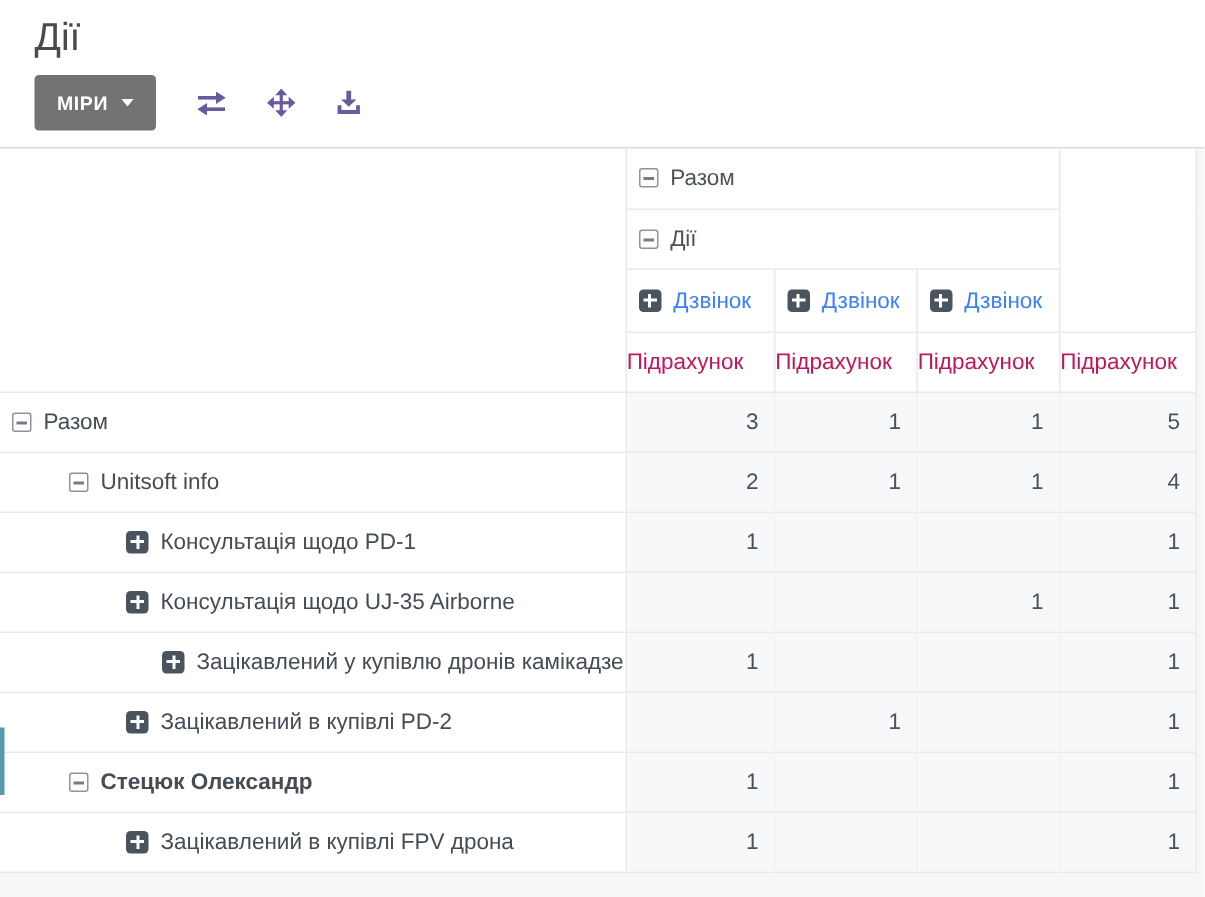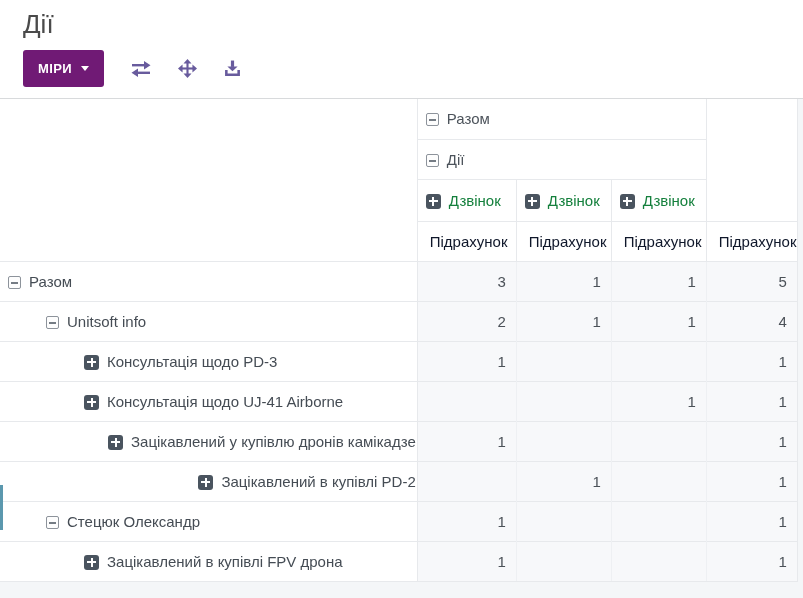--- a/index.html
+++ b/index.html
@@ -13,21 +13,21 @@
   .page-title {
     margin: 0; padding: 9px 0 0 23px;
     font-size: 26px; font-weight: 400; color: #4a4a4a;
   }
   .toolbar {
     display: flex; align-items: center;
     margin: 10px 0 0 23px; height: 37px;
   }
   .btn-measures {
     display: inline-flex; align-items: center; gap: 9px;
-    background: #701a75; color: #fff; border: none; border-radius: 3px;
+    background: #737373; color: #fff; border: none; border-radius: 3px;
     height: 37px; padding: 0 15px;
     font-family: "Liberation Sans", sans-serif;
     font-size: 13px; font-weight: bold; letter-spacing: .4px;
     cursor: pointer;
     justify-content: space-between;
   }
   .caret-down {
     width: 0; height: 0; display: inline-block;
     border-left: 4px solid transparent; border-right: 4px solid transparent;
     border-top: 5px solid #ffffff;
@@ -50,26 +50,26 @@
 
   .corner { border-right: 1px solid #e7e9ec; border-bottom: 1px solid #e7e9ec; background: #fff; }
   .group-cell {
     text-align: left; padding: 0 0 0 8px; height: 40px;
     border-bottom: 1px solid #e7e9ec; color: #4c535b; cursor: pointer;
   }
   .empty-total { border-left: 1px solid #e7e9ec; background: #fff; }
   .colhead {
     text-align: left; padding: 0 0 0 8px; height: 42px;
     border-bottom: 1px solid #e7e9ec; border-left: 1px solid #e7e9ec;
-    color: #15803d; cursor: pointer;
+    color: #3b82f6; cursor: pointer;
   }
   .measure-cell {
-    text-align: left; padding: 0 0 0 12px; height: 40px;
+    text-align: left; padding: 0 0 0 0; height: 40px;
     border-top: 1px solid #e7e9ec; border-bottom: 1px solid #e7e9ec; border-left: 1px solid #e7e9ec;
-    color: #0f172a; cursor: pointer;
+    color: #be185d; cursor: pointer;
   }
   tbody th.rowhead {
     text-align: left; height: 40px; border-top: 1px solid #e7e9ec;
     color: #454c54; cursor: pointer;
   }
   tbody td.val {
     background: #f7f8fa; text-align: right; padding-right: 10px;
     border-top: 1px solid #e7e9ec; border-left: 1px solid #eef0f3;
     color: #4b5158; height: 40px;
   }
@@ -193,49 +193,49 @@
           <td class="val">5</td>
         </tr>
         <tr>
           <th class="rowhead" style="padding-left: 46px; margin-top: 16px;"><span class="ico-minus"></span><span>Unitsoft info</span></th>
           <td class="val first">2</td>
           <td class="val">1</td>
           <td class="val">1</td>
           <td class="val">4</td>
         </tr>
         <tr>
-          <th class="rowhead" style="padding-left: 84px;"><span class="ico-plus"></span><span>Консультація щодо PD-3</span></th>
-          <td class="val first">1</td>
-          <td class="val"></td>
-          <td class="val"></td>
-          <td class="val">1</td>
-        </tr>
-        <tr>
-          <th class="rowhead" style="padding-left: 84px;"><span class="ico-plus"></span><span>Консультація щодо UJ-41 Airborne</span></th>
+          <th class="rowhead" style="padding-left: 84px;"><span class="ico-plus"></span><span>Консультація щодо PD-1</span></th>
+          <td class="val first">1</td>
+          <td class="val"></td>
+          <td class="val"></td>
+          <td class="val">1</td>
+        </tr>
+        <tr>
+          <th class="rowhead" style="padding-left: 84px;"><span class="ico-plus"></span><span>Консультація щодо UJ-35 Airborne</span></th>
           <td class="val first"></td>
           <td class="val"></td>
           <td class="val">1</td>
           <td class="val">1</td>
         </tr>
         <tr>
           <th class="rowhead" style="padding-left: 108px;"><span class="ico-plus"></span><span>Зацікавлений у купівлю дронів камікадзе</span></th>
           <td class="val first">1</td>
           <td class="val"></td>
           <td class="val"></td>
           <td class="val">1</td>
         </tr>
         <tr>
-          <th class="rowhead" style="padding-left: 84px; text-align: right;"><span class="ico-plus"></span><span>Зацікавлений в купівлі PD-2</span></th>
+          <th class="rowhead" style="padding-left: 84px;"><span class="ico-plus"></span><span>Зацікавлений в купівлі PD-2</span></th>
           <td class="val first"></td>
           <td class="val">1</td>
           <td class="val"></td>
           <td class="val">1</td>
         </tr>
         <tr>
-          <th class="rowhead" style="padding-left: 46px;"><span class="ico-minus"></span><span>Стецюк Олександр</span></th>
+          <th class="rowhead" style="padding-left: 46px; font-weight: bold;"><span class="ico-minus"></span><span>Стецюк Олександр</span></th>
           <td class="val first">1</td>
           <td class="val"></td>
           <td class="val"></td>
           <td class="val">1</td>
         </tr>
         <tr>
           <th class="rowhead" style="padding-left: 84px; margin-top: 43px;"><span class="ico-plus"></span><span>Зацікавлений в купівлі FPV дрона</span></th>
           <td class="val first">1</td>
           <td class="val"></td>
           <td class="val"></td>

